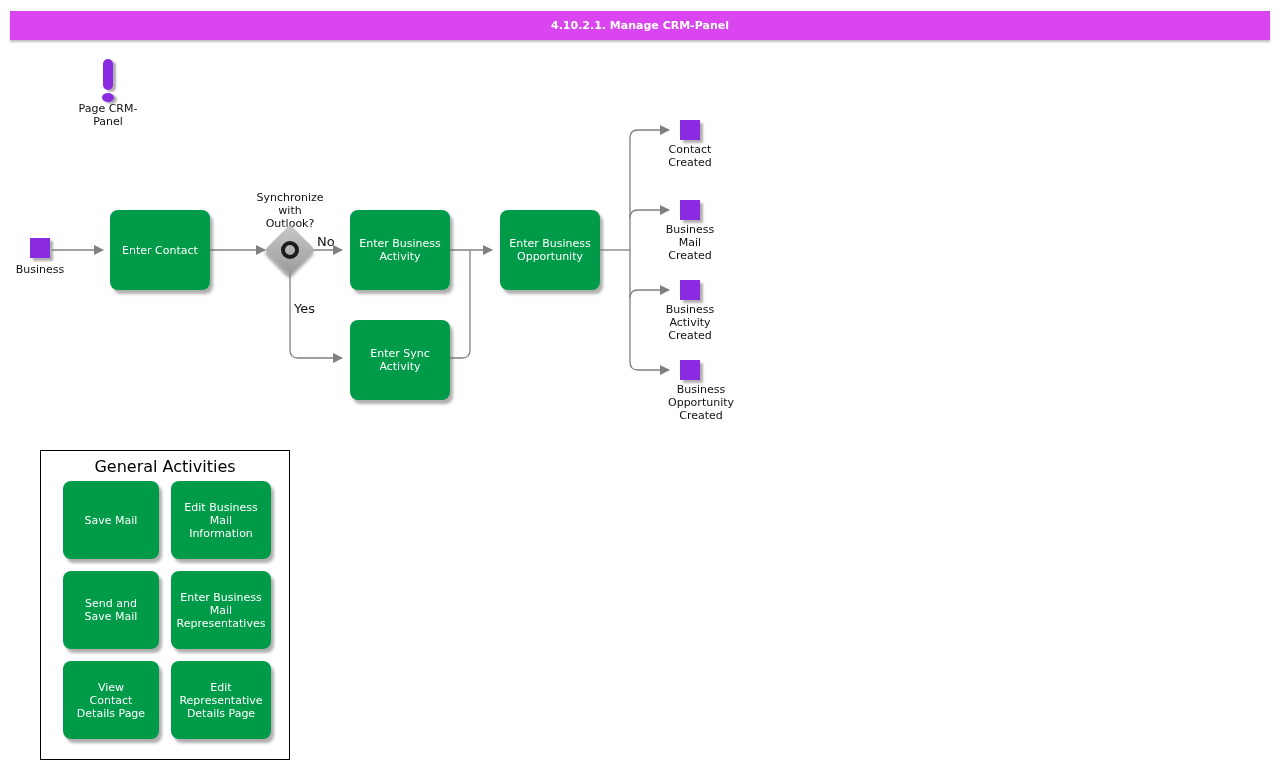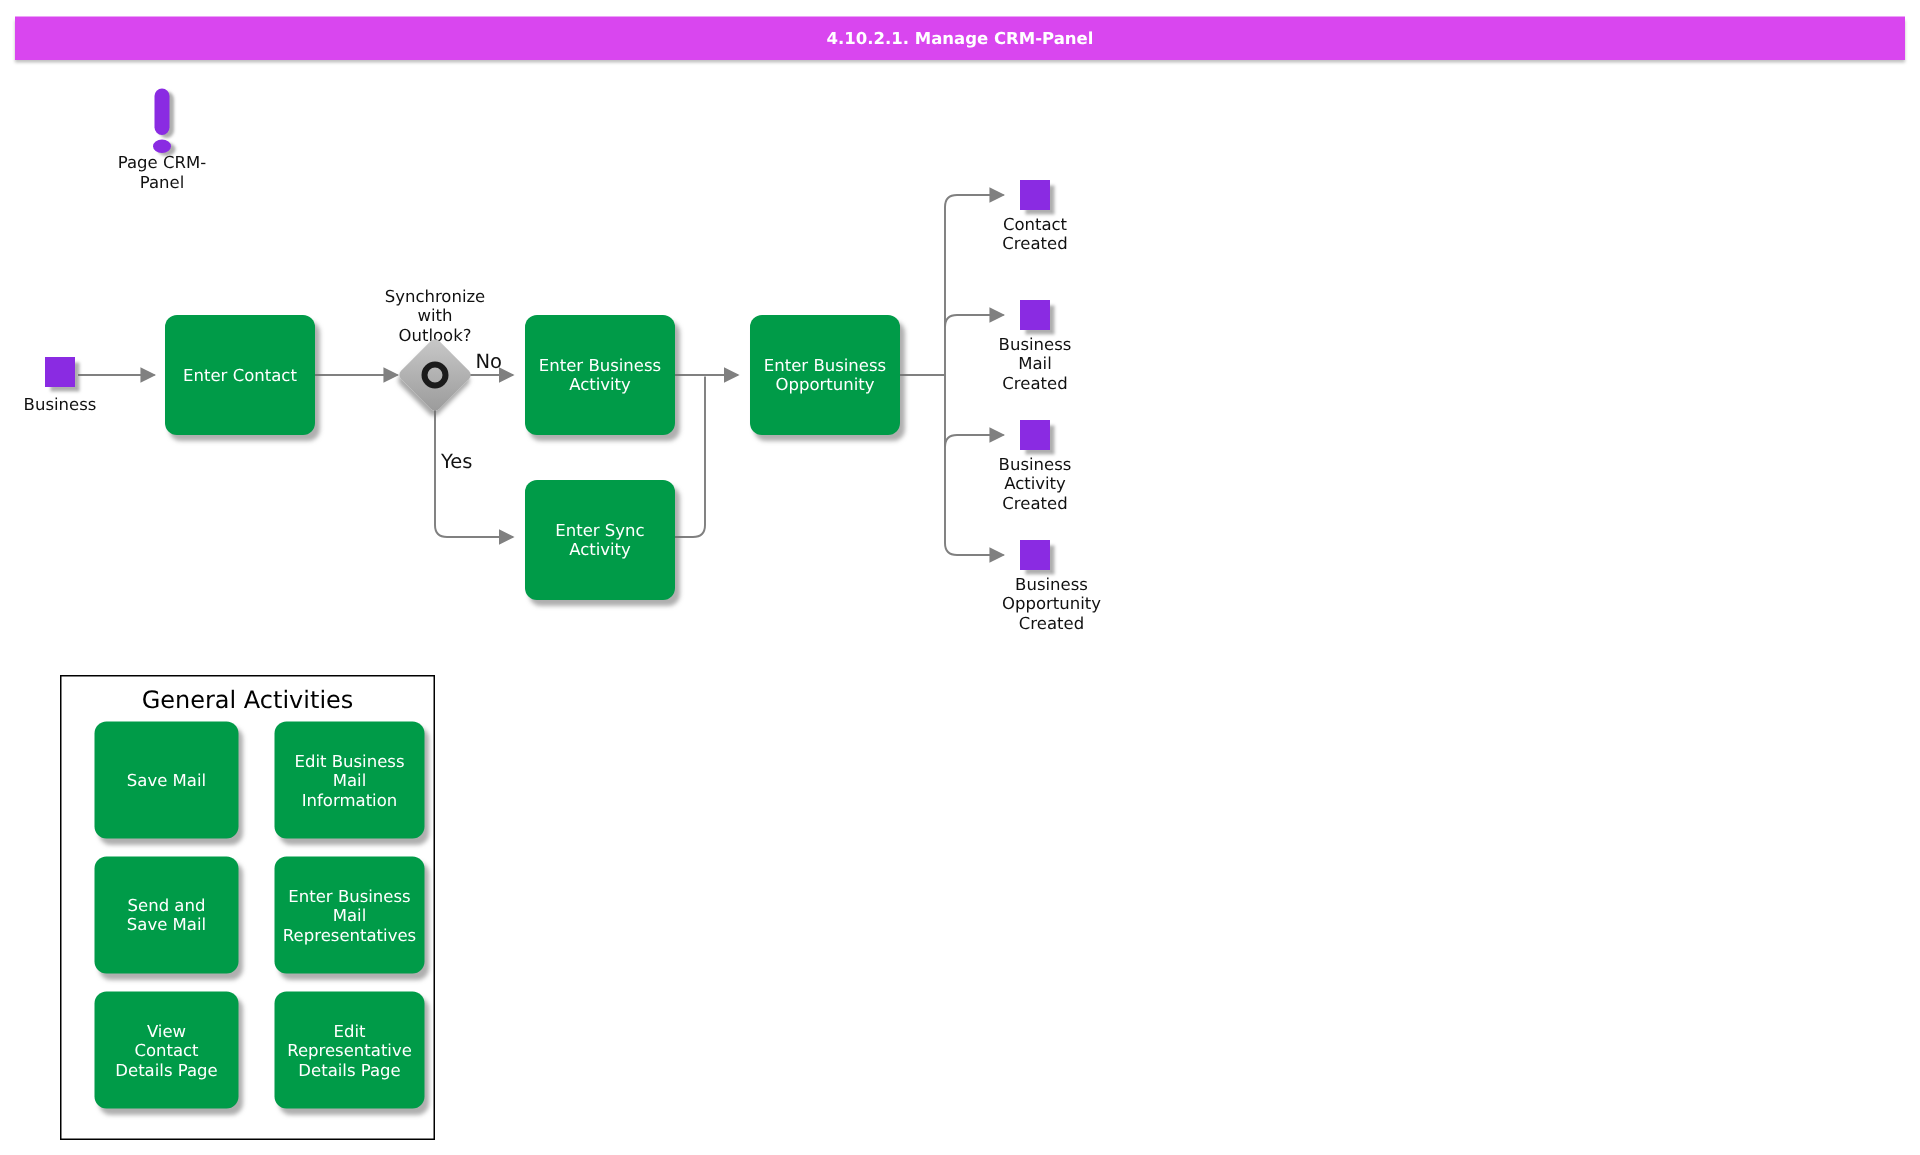--- a/index.html
+++ b/index.html
@@ -66,21 +66,21 @@
     text-align: center; font-size: 16px; color: #000;
   }
   .ga-btn {
     position: absolute; background: #009B48; border-radius: 8px;
     color: #fff; font-size: 11px; line-height: 13px; text-align: center;
     display: flex; align-items: center; justify-content: center;
     box-shadow: 3px 4px 3px rgba(110,110,110,0.55);
     padding: 0 12px; box-sizing: border-box; cursor: pointer;
   }
   .ga-col1 { left: 22px; width: 96px; }
-  .ga-col2 { left: 130px; width: 100px; margin-left: 12px; }
+  .ga-col2 { left: 130px; width: 100px; }
   .ga-row1 { top: 30px; height: 78px; }
   .ga-row2 { top: 120px; height: 78px; }
   .ga-row3 { top: 210px; height: 78px; }
 </style>
 </head>
 <body>
 
 <div class="canvas">
 
   <div class="title-bar">

